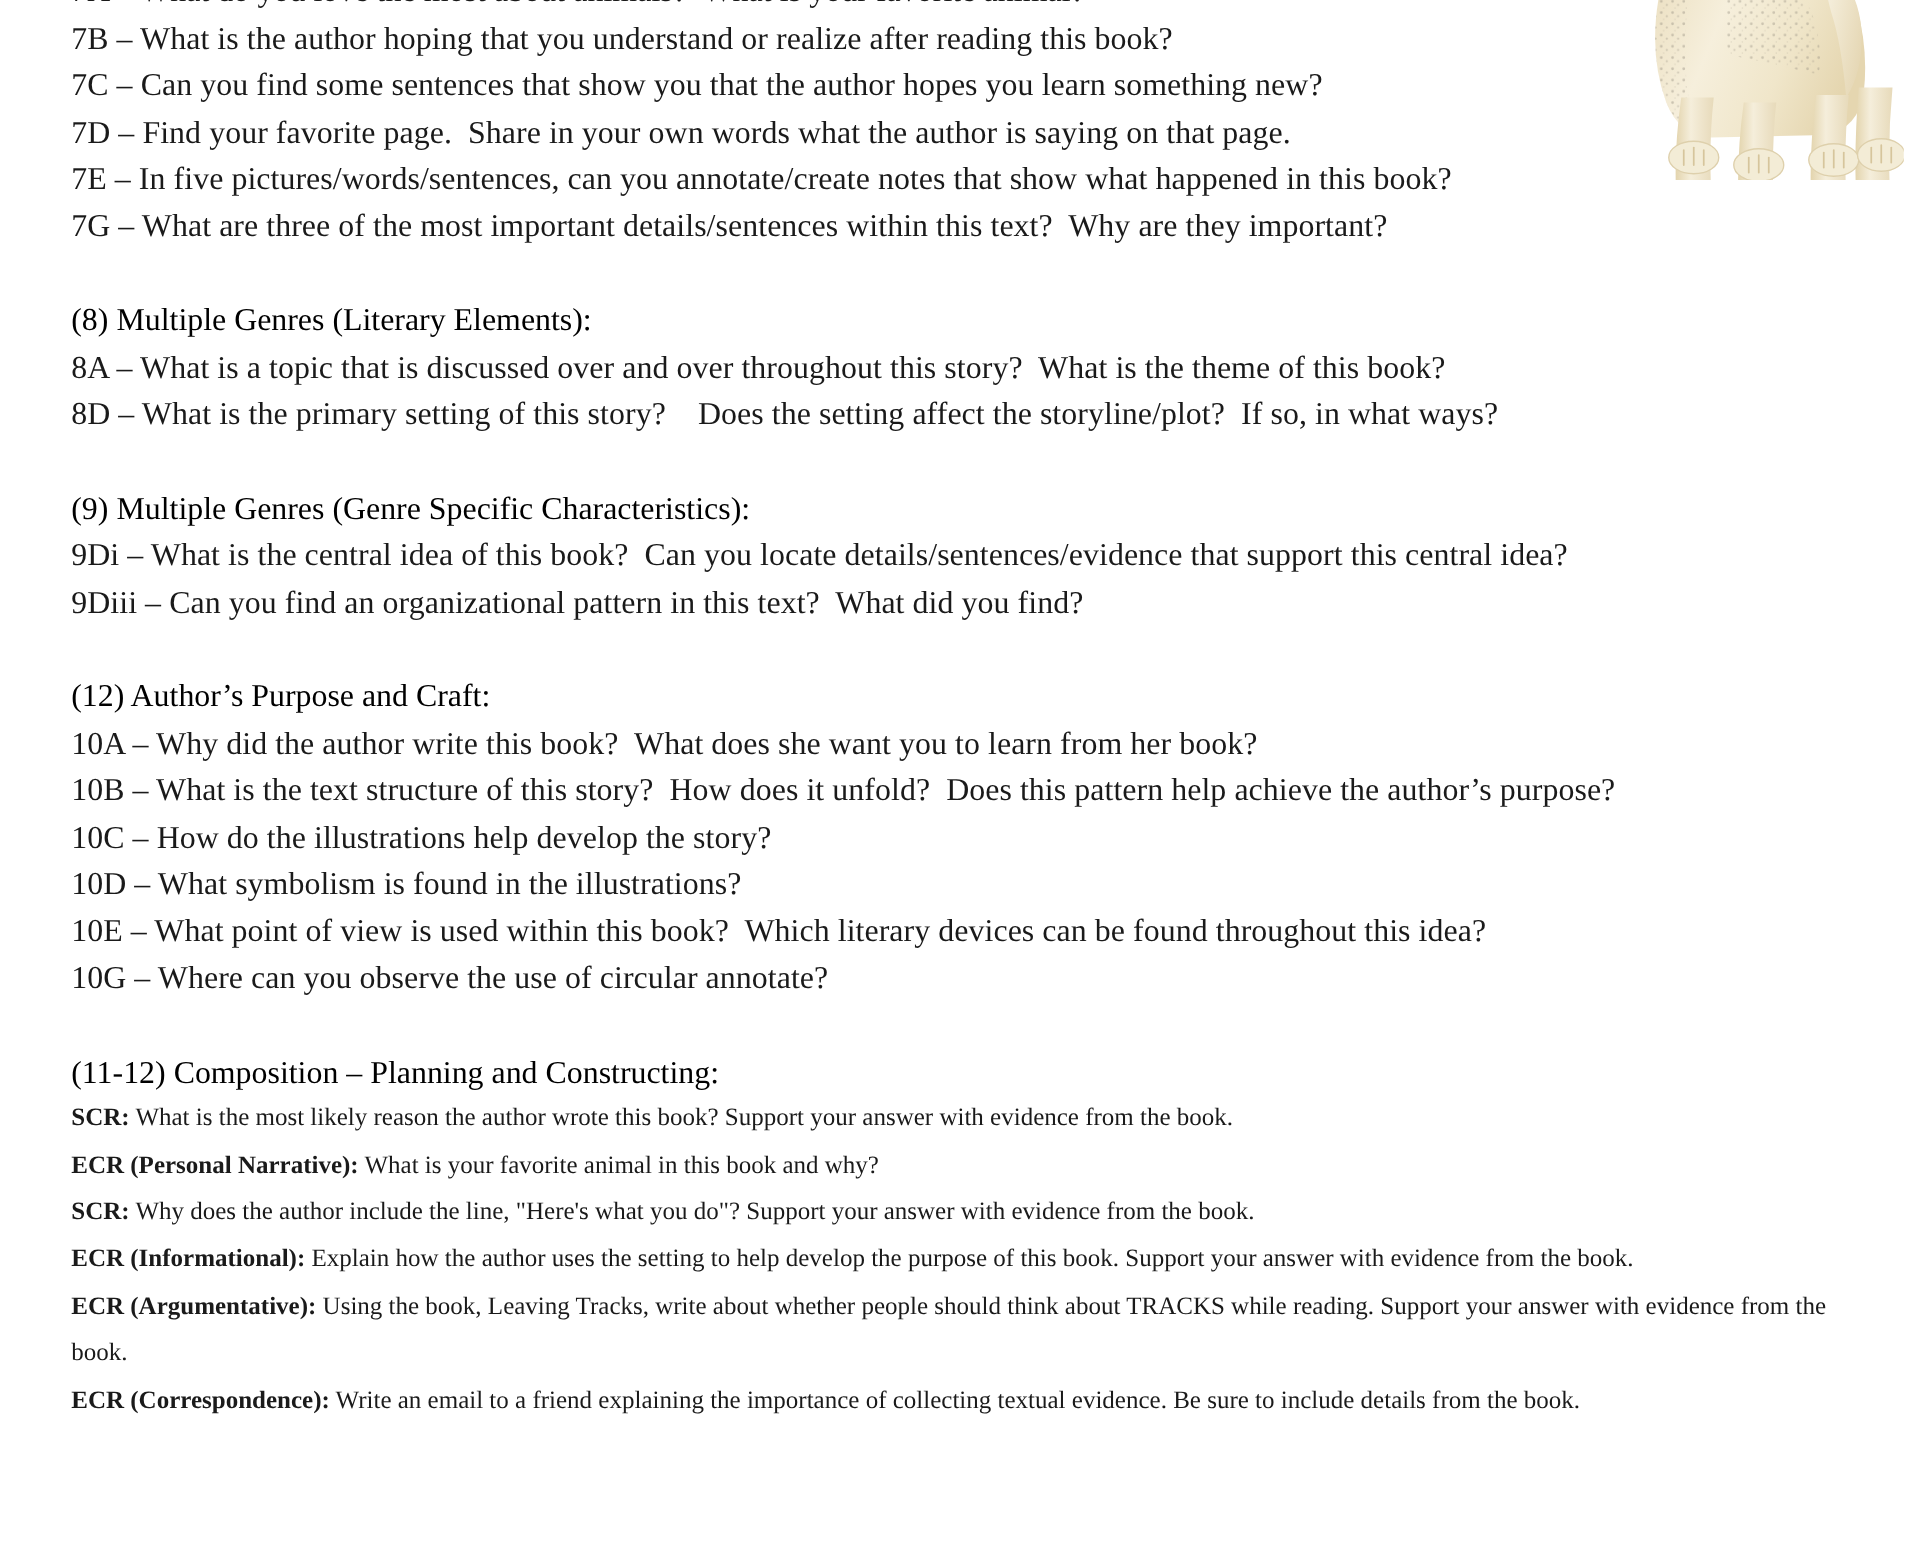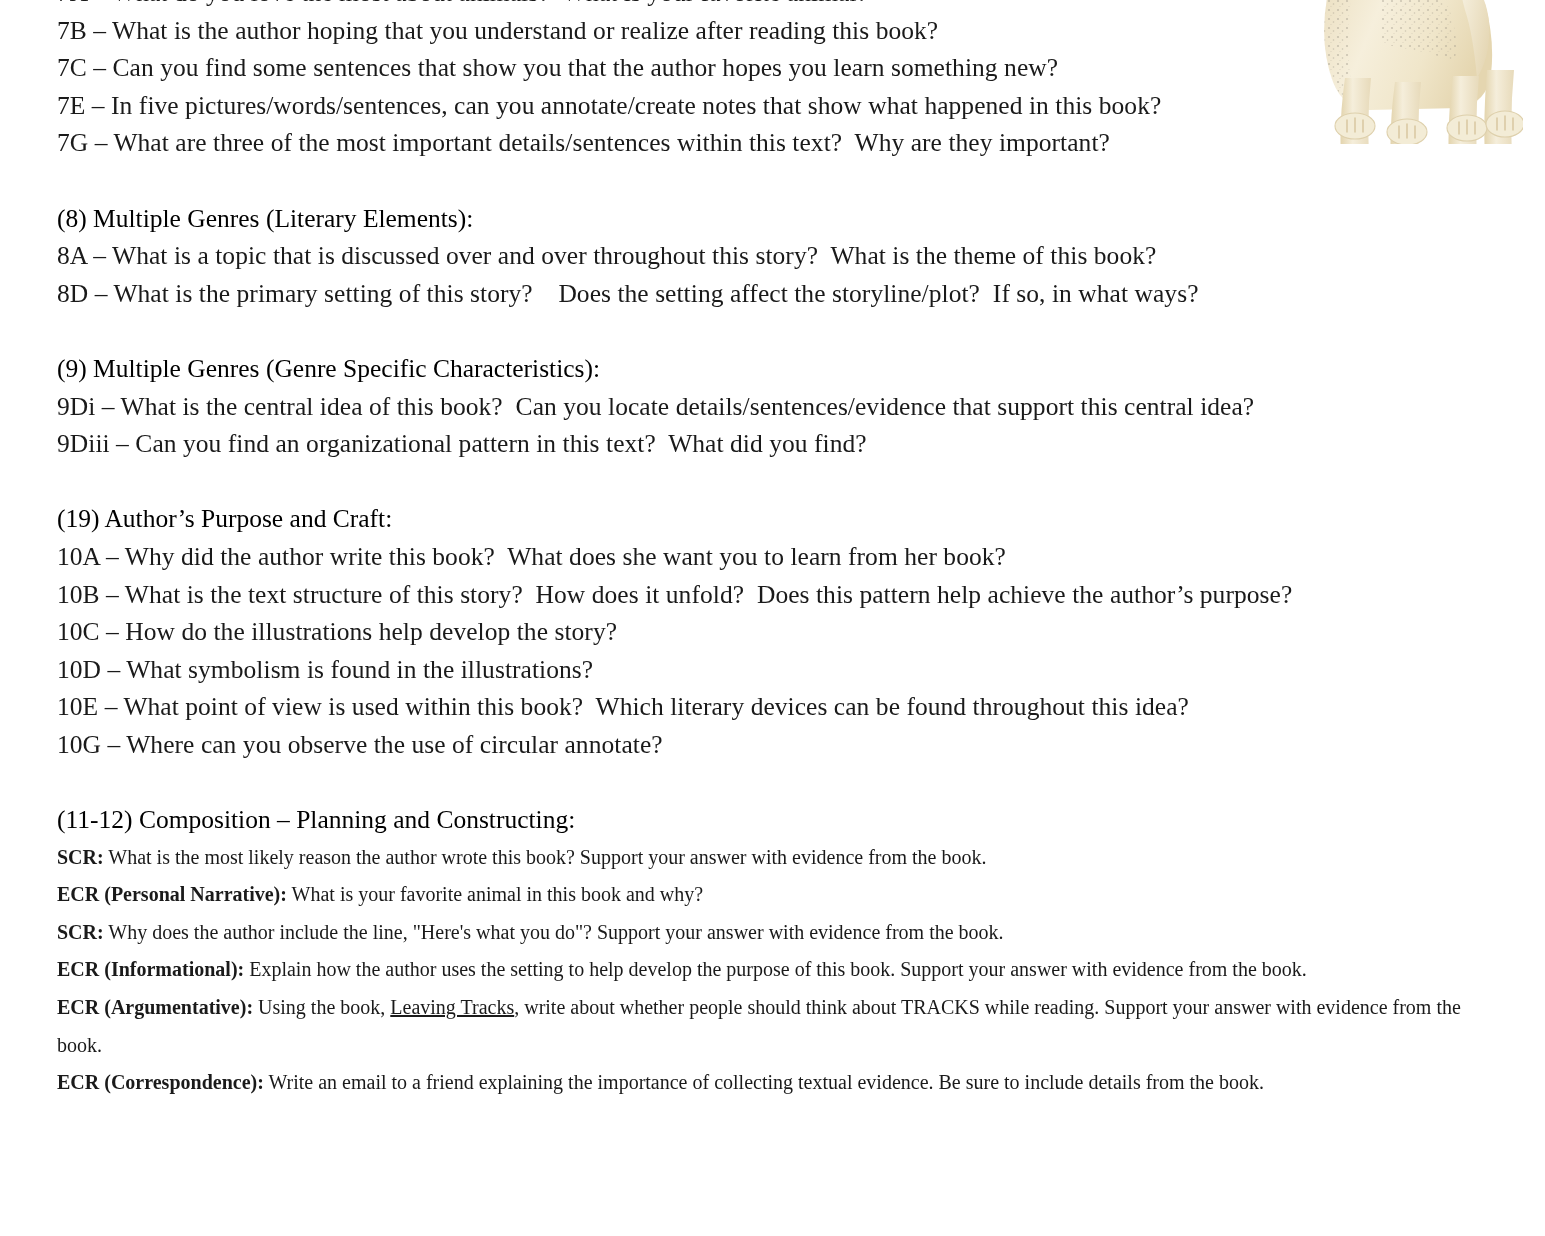--- a/index.html
+++ b/index.html
@@ -58,21 +58,21 @@
     line-height: 37.6px;
     font-weight: normal;
     color: #000000;
   }
 
   .gap {
     height: 37.6px;
   }
 
   .lbl { font-weight: bold; }
-  .und { text-decoration: underline; }
+  .und { }
 
   
   .wrapline {
     font-size: 20px;
     line-height: 37.6px;
     white-space: normal;
     color: #1a1a1a;
   }
 </style>
 </head>
@@ -160,38 +160,39 @@
           <path d="M222 236 v12"></path>
       </g>
     </svg>
   </div>
 
   <div class="doc-body">
 
     <div class="line">7A – What do you love the most about animals?  What is your favorite animal?</div>
     <div class="line">7B – What is the author hoping that you understand or realize after reading this book?</div>
     <div class="line">7C – Can you find some sentences that show you that the author hopes you learn something new?</div>
+    <div class="line">7D – Find your favorite page.  Share in your own words what the author is saying on that page.</div>
     <div class="line">7E – In five pictures/words/sentences, can you annotate/create notes that show what happened in this book?</div>
     <div class="line">7G – What are three of the most important details/sentences within this text?  Why are they important?</div>
 
     <div class="gap"></div>
 
     <div class="section-head">(8) Multiple Genres (Literary Elements):</div>
     <div class="line">8A – What is a topic that is discussed over and over throughout this story?  What is the theme of this book?</div>
     <div class="line">8D – What is the primary setting of this story?    Does the setting affect the storyline/plot?  If so, in what ways?</div>
 
     <div class="gap"></div>
 
     <div class="section-head">(9) Multiple Genres (Genre Specific Characteristics):</div>
     <div class="line">9Di – What is the central idea of this book?  Can you locate details/sentences/evidence that support this central idea?</div>
     <div class="line">9Diii – Can you find an organizational pattern in this text?  What did you find?</div>
 
     <div class="gap"></div>
 
-    <div class="section-head">(19) Author’s Purpose and Craft:</div>
+    <div class="section-head">(12) Author’s Purpose and Craft:</div>
     <div class="line">10A – Why did the author write this book?  What does she want you to learn from her book?</div>
     <div class="line">10B – What is the text structure of this story?  How does it unfold?  Does this pattern help achieve the author’s purpose?</div>
     <div class="line">10C – How do the illustrations help develop the story?</div>
     <div class="line">10D – What symbolism is found in the illustrations?</div>
     <div class="line">10E – What point of view is used within this book?  Which literary devices can be found throughout this idea?</div>
     <div class="line">10G – Where can you observe the use of circular annotate?</div>
 
     <div class="gap"></div>
 
     <div class="section-head">(11-12) Composition – Planning and Constructing:</div>

